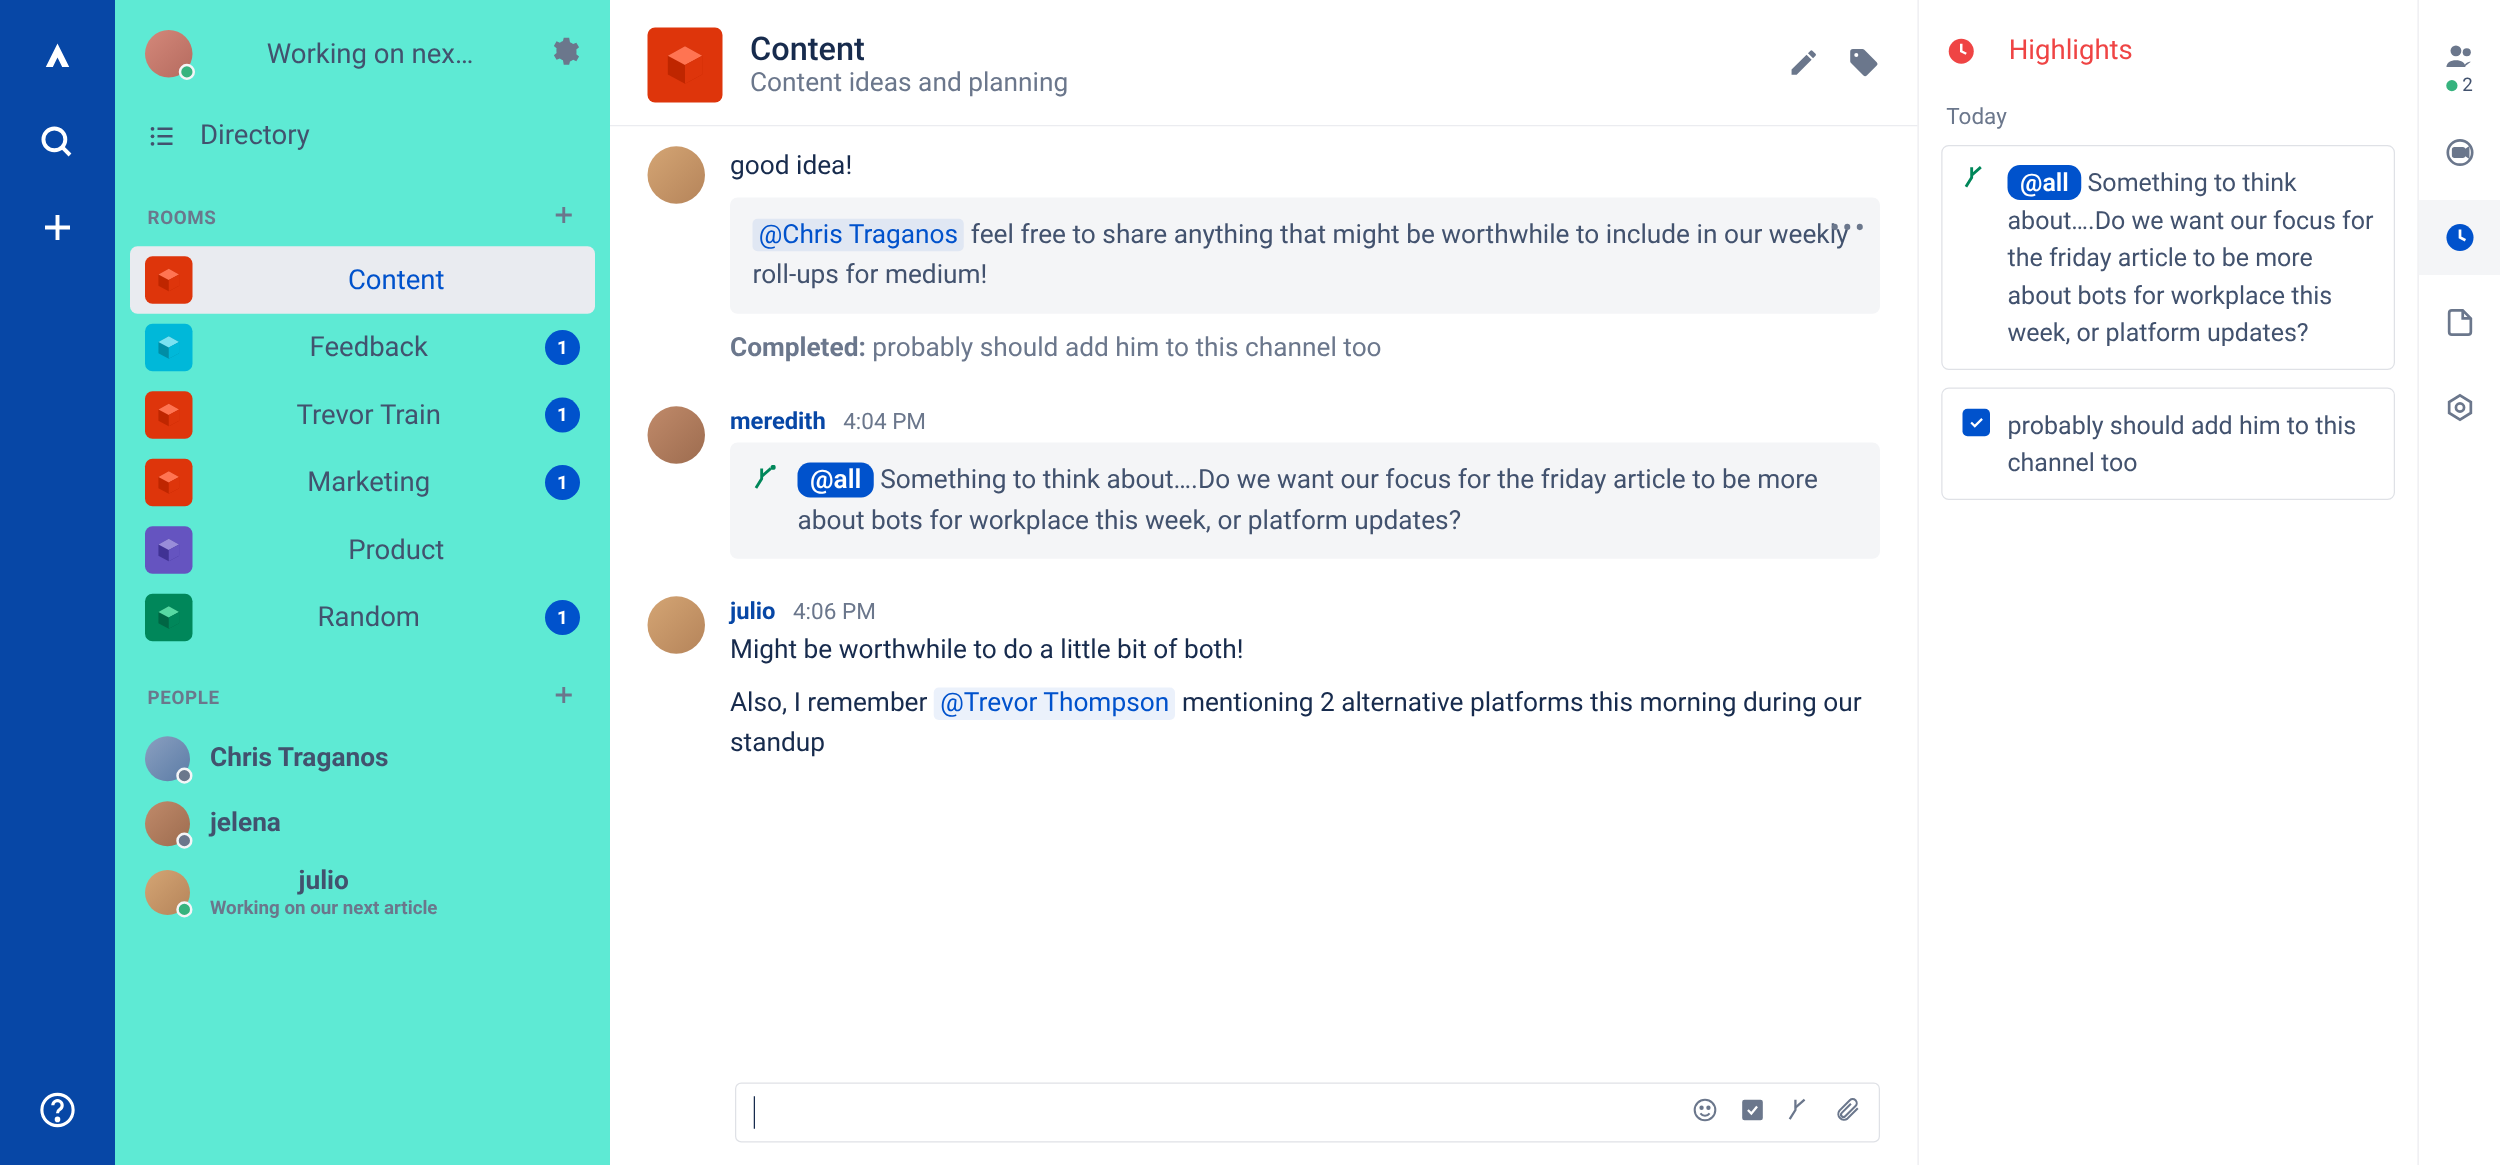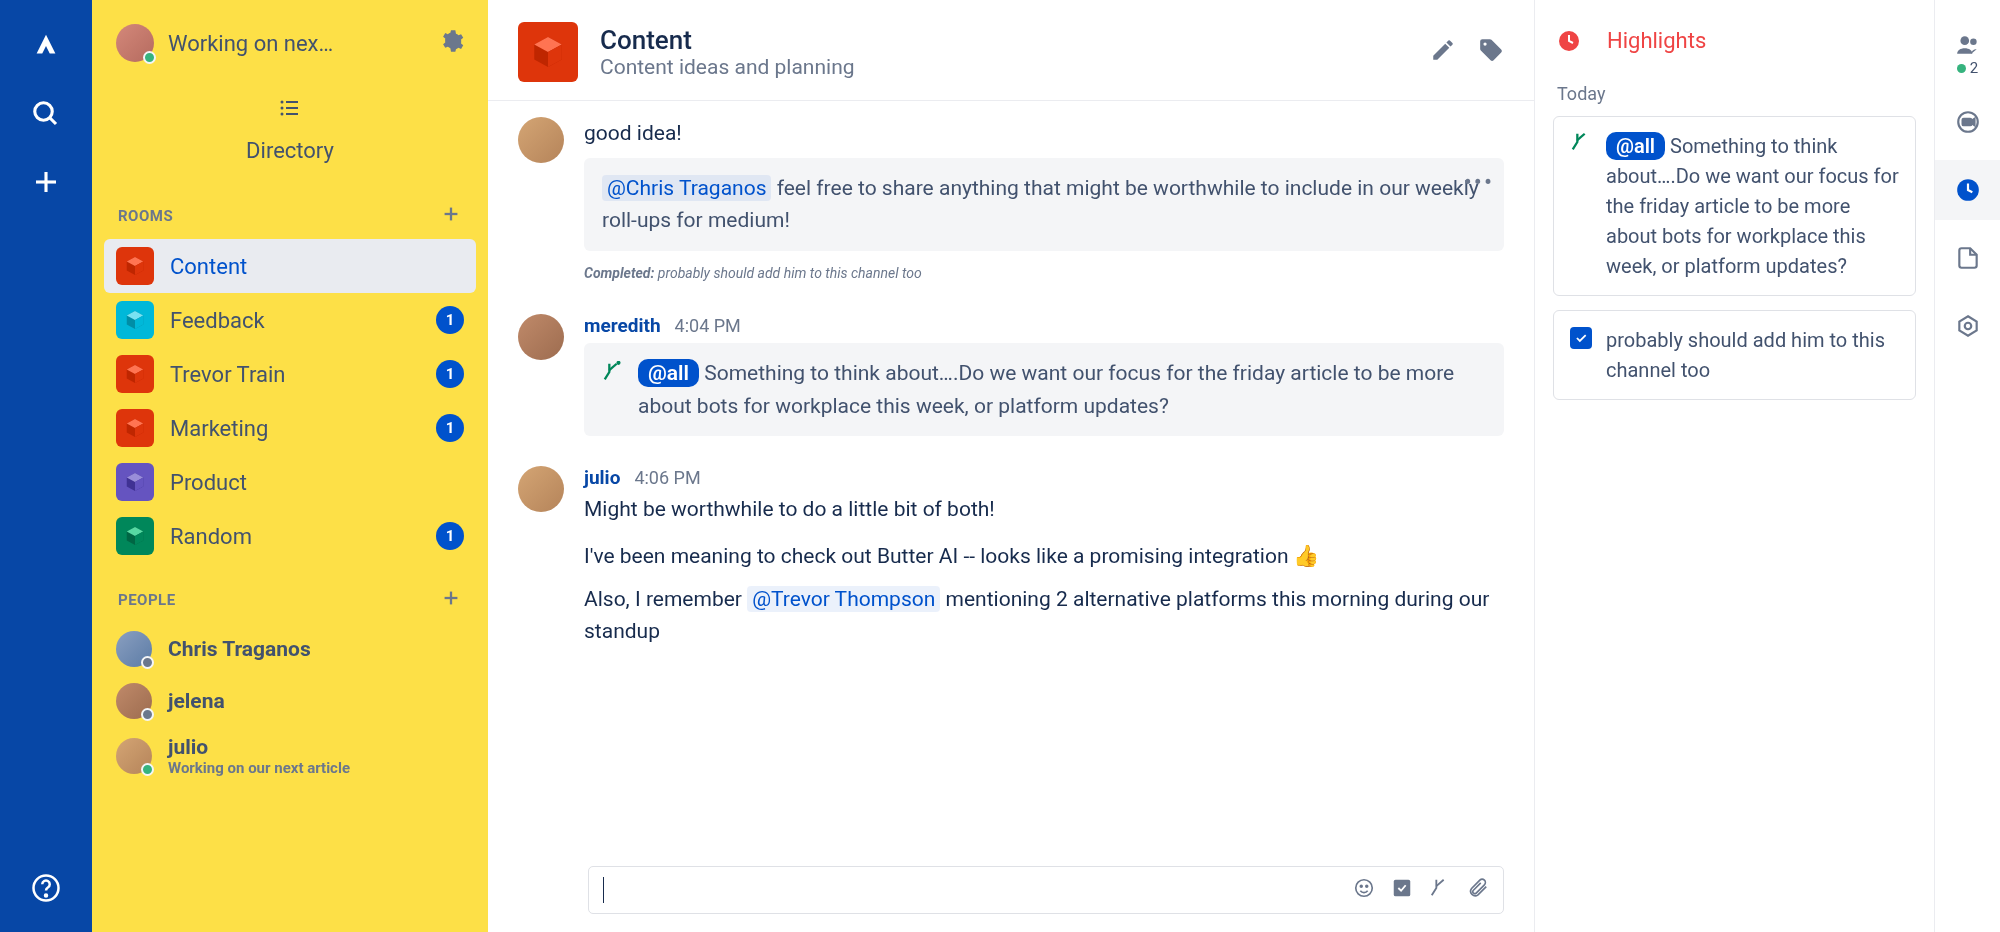--- a/index.html
+++ b/index.html
@@ -2,30 +2,30 @@
 <html><head>
 <meta charset="utf-8">
 <style>
 * { margin: 0; padding: 0; box-sizing: border-box; }
 body { font-family: -apple-system, BlinkMacSystemFont, "Segoe UI", Roboto, sans-serif; background: #fff; width: 2000px; height: 932px; overflow: hidden; display: flex; }
 .rail { width: 92px; background: #0747A6; display: flex; flex-direction: column; align-items: center; padding-top: 22px; }
 .rail-icon { width: 48px; height: 48px; display: flex; align-items: center; justify-content: center; color: #fff; margin-bottom: 20px; cursor: pointer; }
 .rail-spacer { flex: 1; }
 .rail svg { width: 30px; height: 30px; }
 
-.sidebar { width: 396px; background: #fde047; display: flex; flex-direction: column; padding: 18px 12px 0 12px; overflow-y: auto; }
+.sidebar { width: 396px; background: #5eead4; display: flex; flex-direction: column; padding: 18px 12px 0 12px; overflow-y: auto; text-align: center; }
 .side-header { display: flex; align-items: center; padding: 6px 12px; gap: 14px; }
 .avatar { width: 38px; height: 38px; border-radius: 50%; background: #c9a; flex-shrink: 0; position: relative; }
 .presence-dot { width: 13px; height: 13px; border-radius: 50%; border: 2px solid #F4F5F7; position: absolute; bottom: -2px; right: -2px; }
 .presence-online { background: #36B37E; }
 .presence-away { background: #6B778C; }
 .side-title { font-size: 22px; color: #42526E; font-weight: 400; flex: 1; overflow: hidden; text-overflow: ellipsis; white-space: nowrap; }
 .gear { color: #6B778C; cursor: pointer; }
 .gear svg { width: 26px; height: 26px; }
-.directory { display: flex; align-items: center; gap: 18px; padding: 28px 14px 16px; color: #42526E; font-size: 22px; cursor: pointer; flex-direction: column; }
+.directory { display: flex; align-items: center; gap: 18px; padding: 28px 14px 16px; color: #42526E; font-size: 22px; cursor: pointer; }
 .directory svg { width: 24px; height: 24px; }
 .section-hdr { display: flex; justify-content: space-between; align-items: center; padding: 24px 14px 10px; color: #6B778C; font-size: 15px; font-weight: 700; letter-spacing: 0.5px; }
 .add-btn { cursor: pointer; }
 .add-btn svg { width: 22px; height: 22px; }
 .room-row, .people-row { display: flex; align-items: center; padding: 8px 12px; border-radius: 6px; cursor: pointer; gap: 16px; }
 .room-row.active { background: #E9EBF0; }
 .room-icon { width: 38px; height: 38px; border-radius: 6px; display: flex; align-items: center; justify-content: center; flex-shrink: 0; }
 .room-icon svg { width: 24px; height: 24px; }
 .room-name { font-size: 22px; color: #42526E; flex: 1; }
 .room-row.active .room-name { color: #0052CC; font-weight: 400; }
@@ -53,21 +53,21 @@
 .msg-head { display: flex; align-items: baseline; gap: 14px; }
 .msg-user { font-size: 19px; font-weight: 700; color: #0747A6; }
 .msg-time { font-size: 18px; color: #6B778C; }
 .msg-text { font-size: 21px; color: #172B4D; line-height: 1.55; }
 .callout { background: #F4F5F7; border-radius: 6px; padding: 14px 18px; margin-top: 8px; display: flex; gap: 14px; align-items: flex-start; position: relative; }
 .callout-icon { flex-shrink: 0; margin-top: 4px; }
 .callout-text { font-size: 21px; color: #42526E; line-height: 1.55; }
 .mention { color: #0052CC; background: rgba(0,82,204,0.08); border-radius: 4px; padding: 1px 5px; }
 .mention-pill { background: #0052CC; color: #fff; border-radius: 10px; padding: 2px 10px; font-weight: 600; }
 .more-dots { position: absolute; right: 10px; top: 10px; color: #6B778C; font-size: 24px; cursor: pointer; letter-spacing: 2px;}
-.completed { font-size: 14px; color: #6B778C; font-style: italic; margin-top: 12px; line-height: 1.55; }
+.completed { font-size: 21px; color: #6B778C; margin-top: 12px; line-height: 1.55; }
 .completed b { font-weight: 700; }
 
 .composer { position: absolute; bottom: 18px; left: 100px; right: 30px; }
 .composer-box { border: 1px solid #DFE1E6; border-radius: 5px; height: 48px; display: flex; align-items: center; padding: 0 14px; background: #fff; gap: 16px; }
 .composer-caret { width: 1px; height: 26px; background: #172B4D; animation: blink 1s infinite; }
 @keyframes blink { 50% { opacity: 0; } }
 .composer-icon { color: #6B778C; cursor: pointer; }
 .composer-icon svg { width: 22px; height: 22px; }
 
 .highlights { width: 400px; border-left: 1px solid #EBECF0; padding: 28px 18px; background: #fff; }
@@ -331,23 +331,20 @@
     </div>
 
     <div class="msg-row" style="margin-top:18px">
       <div class="msg-avatar av5"></div>
       <div class="msg-body">
         <div class="msg-head">
           <span class="msg-user">julio</span>
           <span class="msg-time">4:06 PM</span>
         </div>
         <div class="msg-text" style="margin-top:4px">Might be worthwhile to do a little bit of both!</div>
-        <div class="msg-text" style="margin-top:14px">
-          <span>I've been meaning to check out Butter AI -- looks like a promising integration </span><span>👍</span>
-        </div>
         <div class="msg-text" style="margin-top:10px">
           <span>Also, I remember </span><span class="mention">@Trevor Thompson</span><span> mentioning 2 alternative platforms this morning during our standup</span>
         </div>
       </div>
     </div>
 
   </div>
 
   <div class="composer">
     <div class="composer-box">

